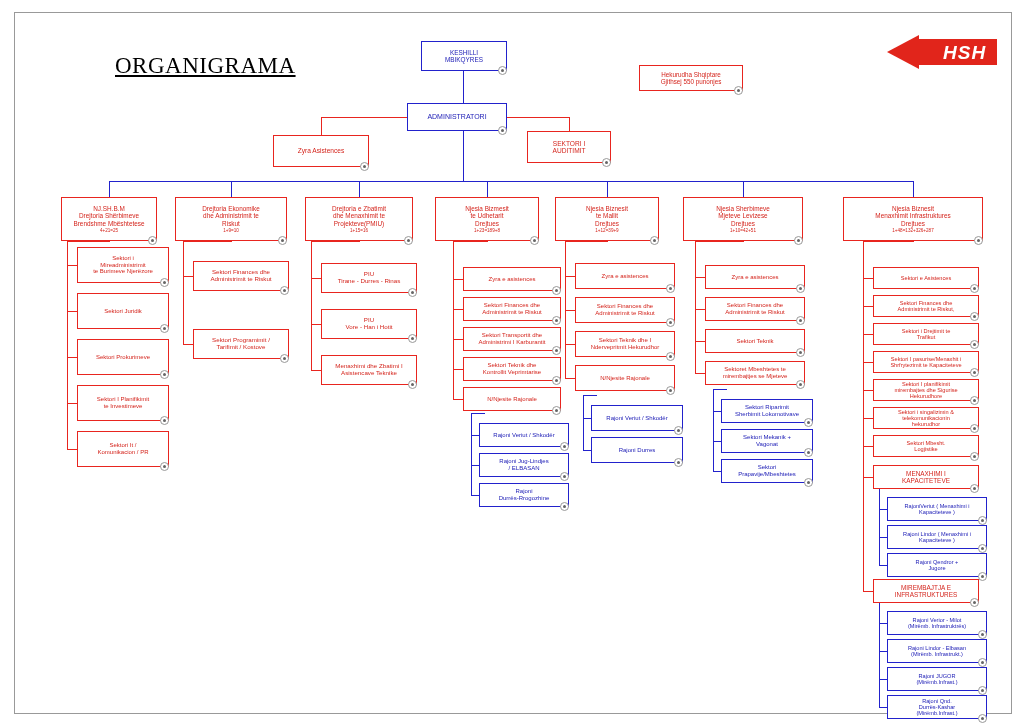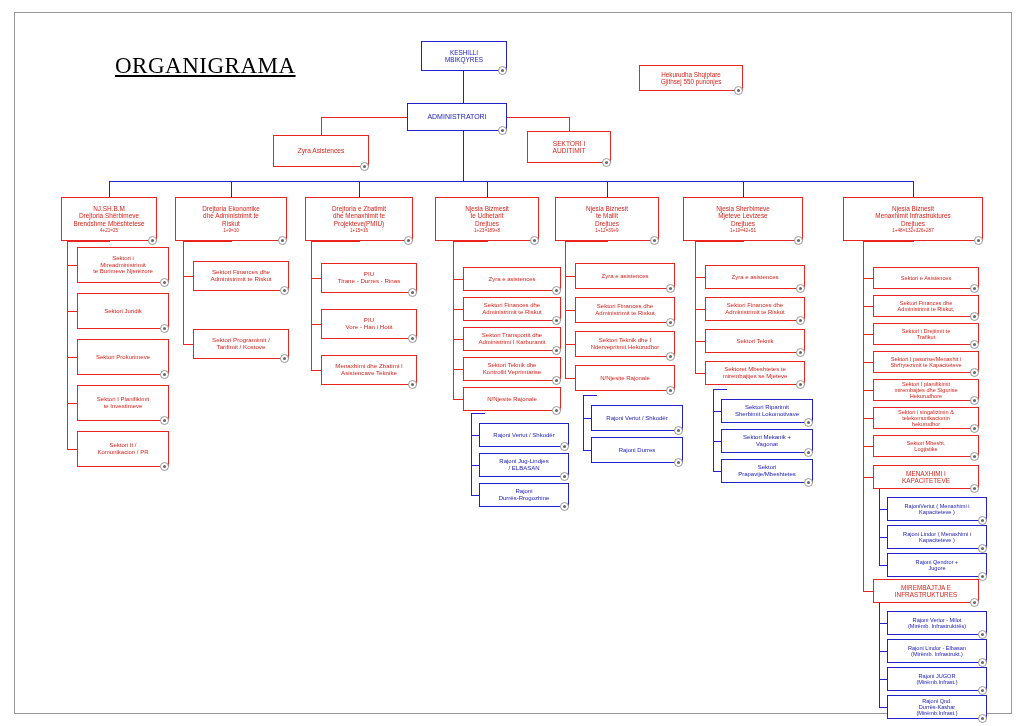--- a/index.html
+++ b/index.html
@@ -21,20 +21,25 @@
   .logo .txt{position:absolute;left:56px;top:11px;color:#fff;font-weight:bold;font-style:italic;font-size:19px;letter-spacing:1px;}
 </style>
 </head>
 <body>
 
 <div id="page">
   <div id="frame">
 
     <div class="title">ORGANIGRAMA</div>
 
+    <div class="logo">
+      <div class="bar"></div>
+      <div class="arrow"></div>
+      <div class="txt">HSH</div>
+    </div>
 
     <div id="lines">
         <div class="ln" style="left: 448px; top: 58px; width: 1.3px; height: 32px;"></div>
         <div class="ln" style="left: 448px; top: 118px; width: 1.3px; height: 28px;"></div>
         <div class="lnr" style="left: 306px; top: 104px; width: 86px; height: 1.3px;"></div>
         <div class="lnr" style="left: 306px; top: 104px; width: 1.3px; height: 18px;"></div>
         <div class="lnr" style="left: 492px; top: 104px; width: 62px; height: 1.3px;"></div>
         <div class="lnr" style="left: 554px; top: 104px; width: 1.3px; height: 14px;"></div>
         <div class="ln" style="left: 448px; top: 146px; width: 1.3px; height: 22px;"></div>
         <div class="ln" style="left: 94px; top: 168px; width: 804px; height: 1.3px;"></div>

